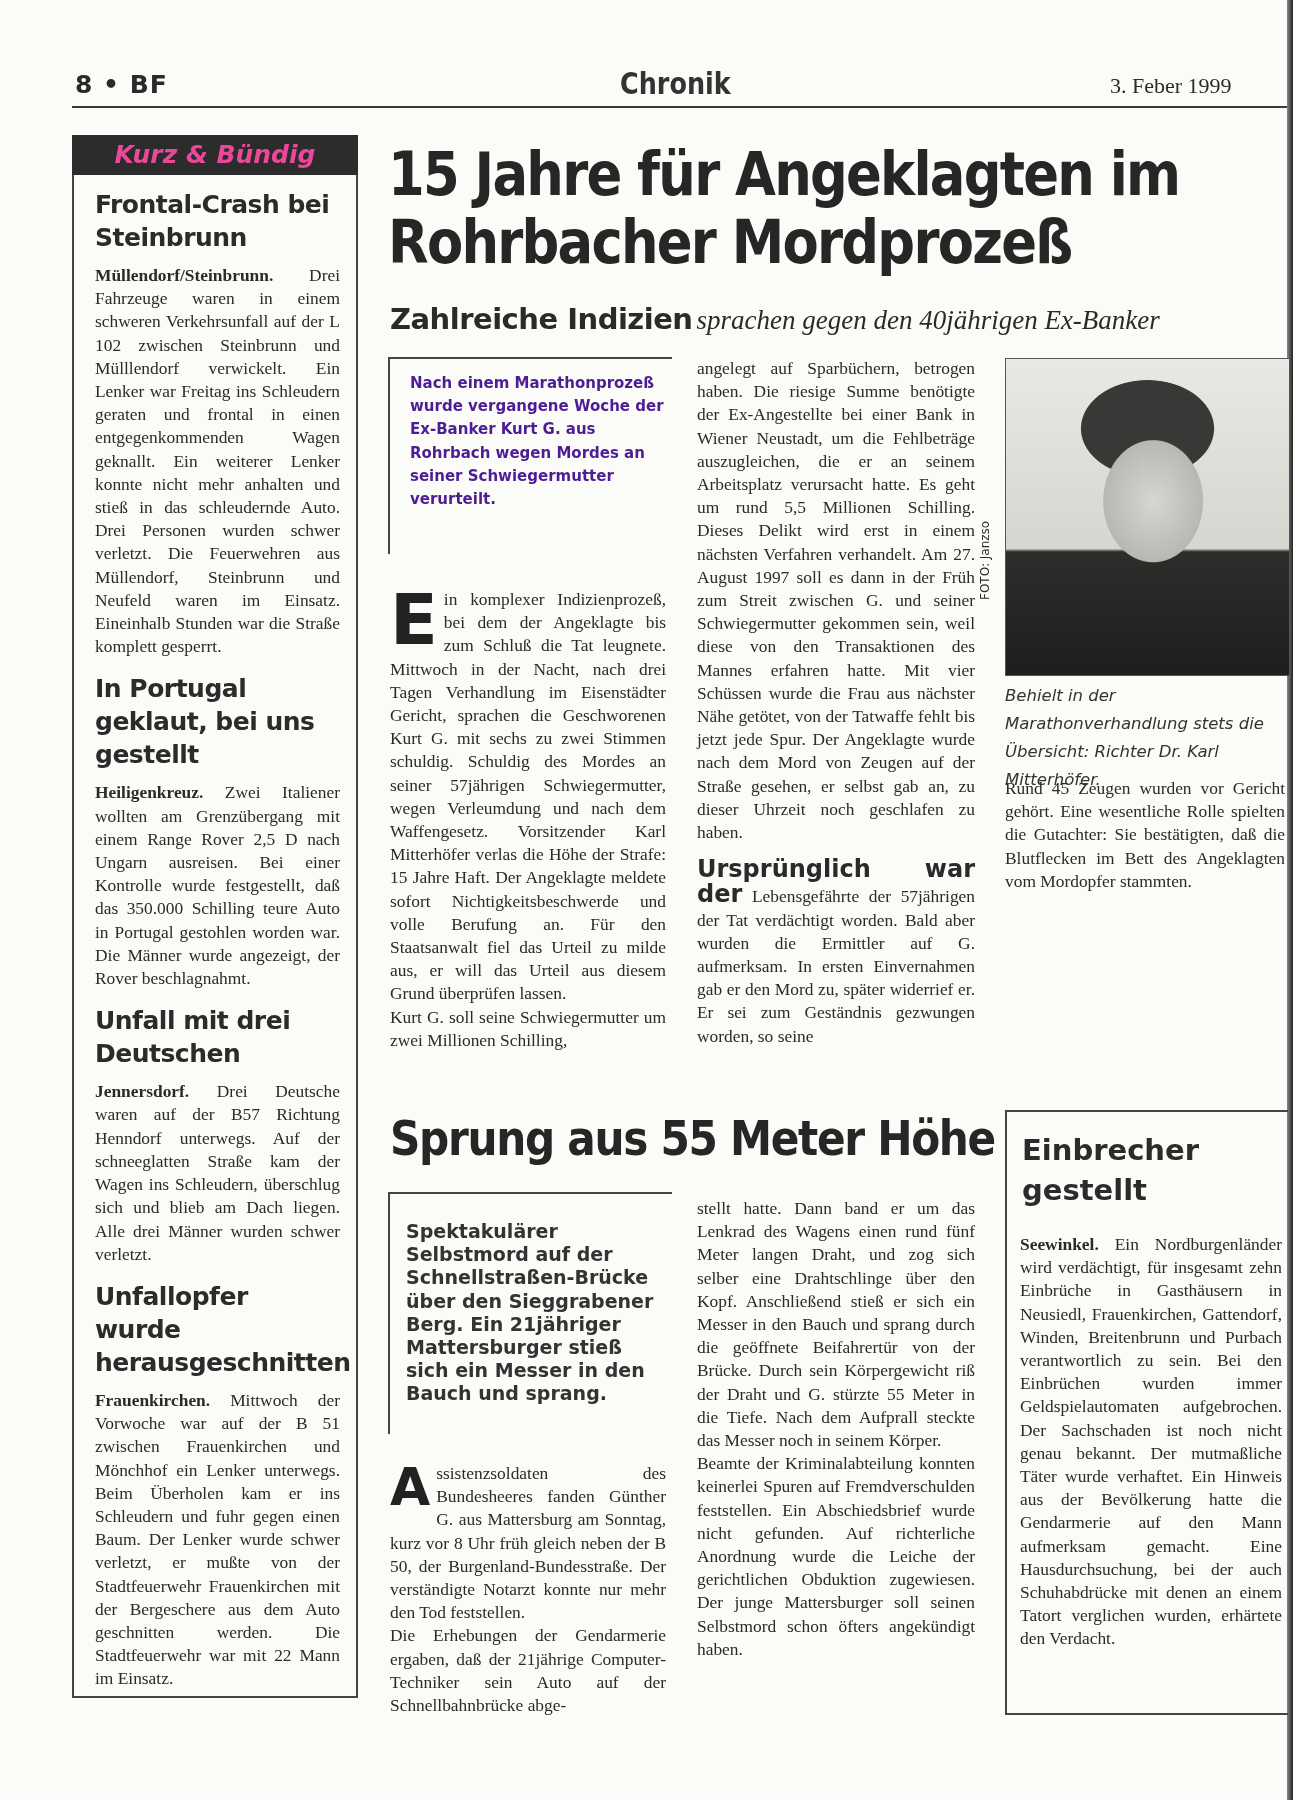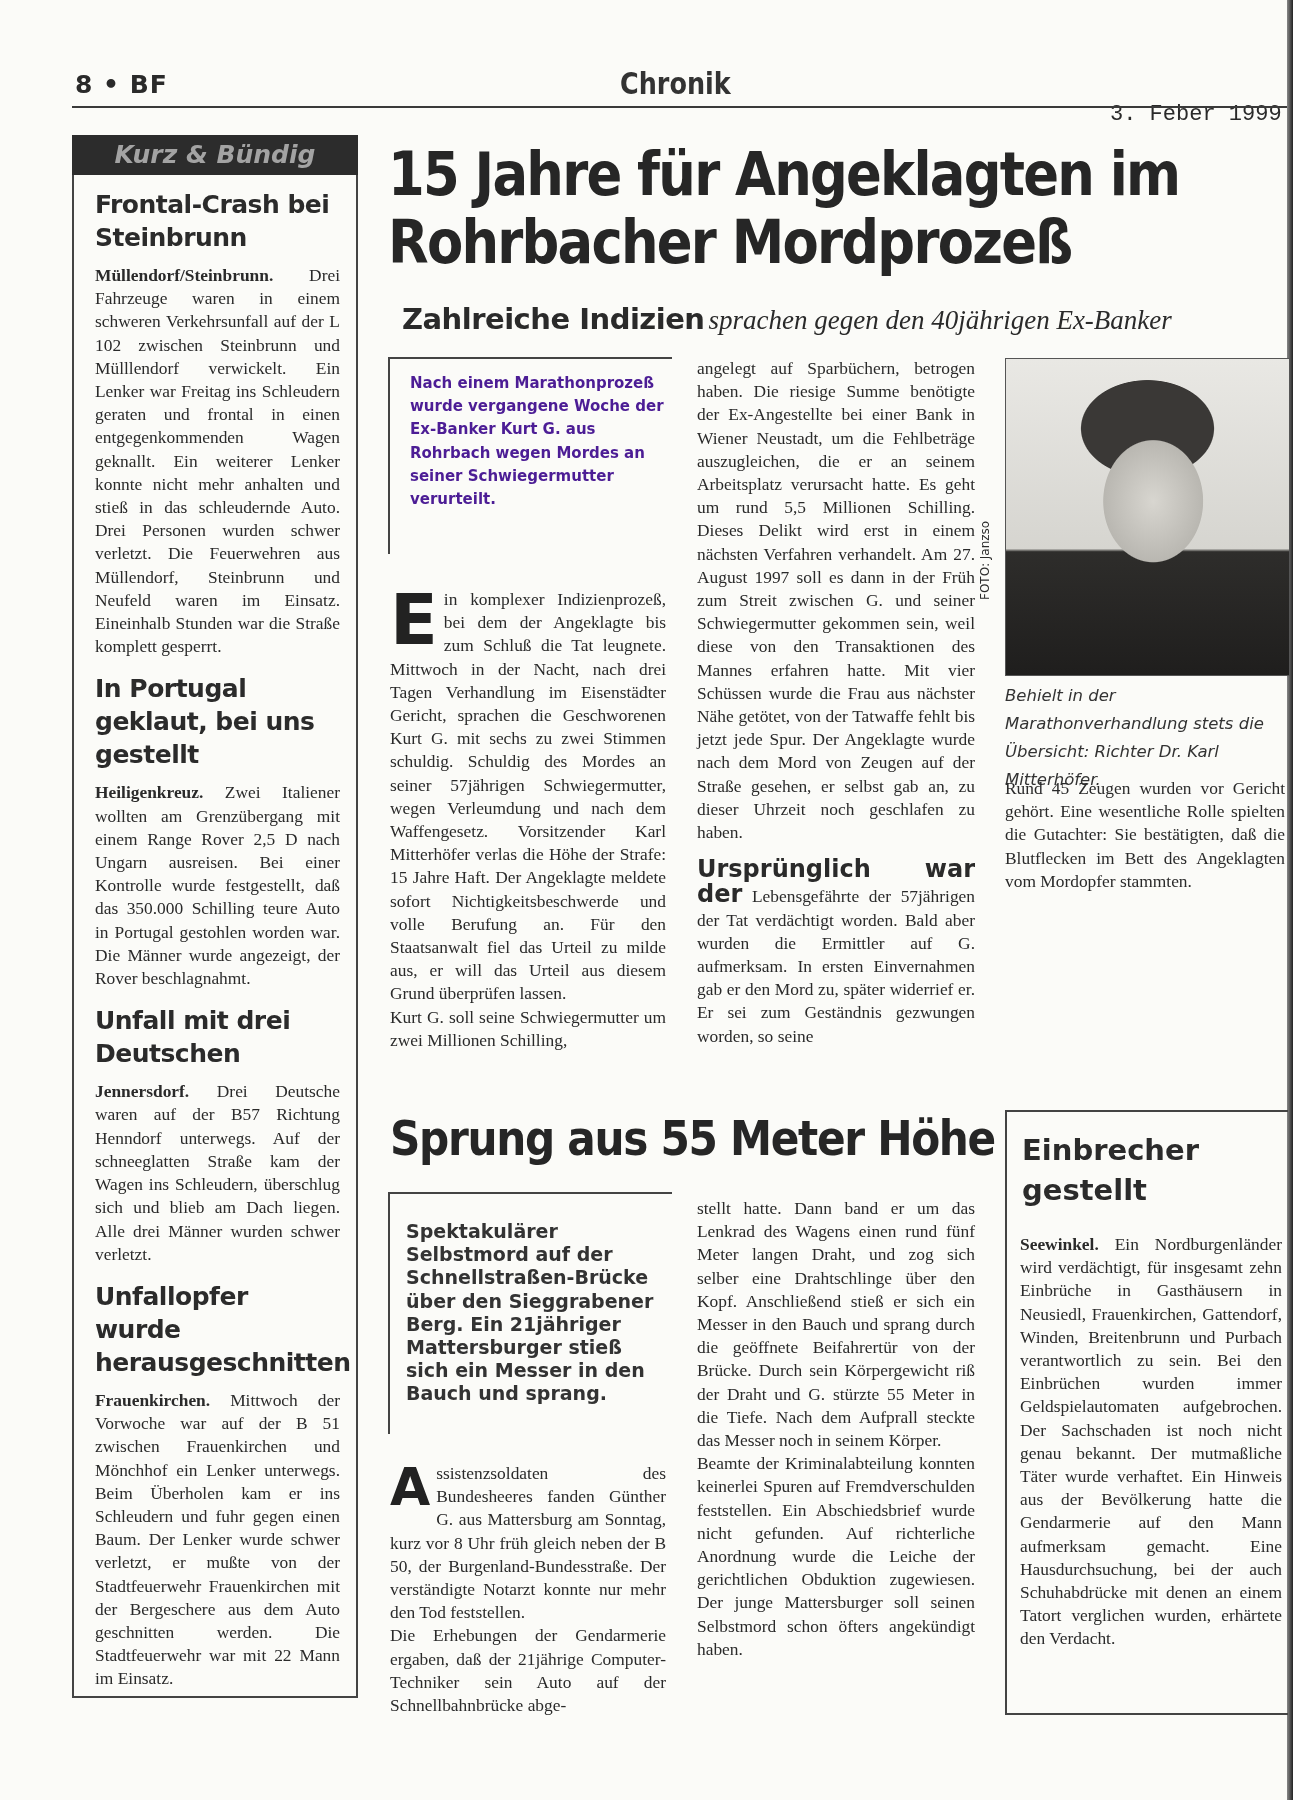--- a/index.html
+++ b/index.html
@@ -2,42 +2,42 @@
 <html><head>
 <meta charset="utf-8">
 <style>
   html, body { margin:0; padding:0; }
   body {
     width:1293px; height:1800px; background:#fbfbf8; position:relative; overflow:hidden;
     color:#2a2a2a; font-family:"Liberation Serif","DejaVu Serif",serif;
   }
   .abs { position:absolute; }
   .sans { font-family:"DejaVu Sans","Liberation Sans",sans-serif; }
-  .serif { font-family:Liberation Mono, monospace;margin-top:29px; }
+  .serif { font-family:Liberation Serif, serif; }
 
   
   .hdr-left { left:75px; top:70px; font-size:25px; font-weight:bold; letter-spacing:1px; }
   .hdr-center { left:620px; top:66px; font-size:30px; font-family:"DejaVu Sans",sans-serif; font-weight:bold; transform:scaleX(0.85); transform-origin:left; color:#333; }
   .hdr-right { left:1110px; top:73px; font-size:22px; }
   .hdr-rule { left:72px; top:106px; width:1215px; height:2px; background:#3a3a3a; }
   .right-edge { left:1287px; top:0; width:6px; height:1800px; background:linear-gradient(90deg,#888,#222); }
 
   
   .kb-box { left:72px; top:135px; width:286px; height:1563px; border:2px solid #444; box-sizing:border-box; }
-  .kb-title { left:72px; top:135px; width:286px; height:40px; background:#2c2c2c; color:#a3a3a3; text-align:center;
+  .kb-title { left:72px; top:135px; width:286px; height:40px; background:#2c2c2c; color:#ec4899; text-align:center;
               font-size:25px; font-weight:bold; font-style:italic; line-height:40px; font-family:"DejaVu Sans",sans-serif; }
   .kb-inner { left:95px; top:188px; width:245px; }
   .brief-h { font-family:"DejaVu Sans",sans-serif; font-weight:bold; font-size:25px; line-height:33px; color:#2b2b2b; margin:0 0 10px 0; letter-spacing:-0.5px; }
   .brief-p { font-size:17.4px; line-height:23.2px; text-align:justify; margin:0 0 14px 0; hyphens:manual; }
   .brief-p b { font-weight:bold; }
 
   
   .main-h { left:388px; top:140px; width:900px; font-family:"DejaVu Sans",sans-serif; font-weight:bold; font-size:60px;
             line-height:68px; letter-spacing:-2px; color:#262626; transform:scaleX(0.88); transform-origin:left top; white-space:nowrap; }
-  .sub-h { left:402px; top:302px; white-space:nowrap; }
+  .sub-h { left:390px; top:302px; white-space:nowrap; }
   .sub-h .b { font-family:"DejaVu Sans",sans-serif; font-weight:bold; font-size:29px; letter-spacing:-0.5px; }
   .sub-h .i { font-style:italic; font-size:27px; }
 
   .lead-box { left:388px; top:357px; width:282px; height:195px; border-left:2px solid #444; border-top:2px solid #444; }
   .lead-txt { left:410px; top:372px; width:255px; font-family:"DejaVu Sans",sans-serif; font-weight:bold;
               font-size:15px; line-height:23.2px; color:#4c1d95; }
 
   .col { font-size:17.4px; line-height:23.2px; text-align:justify; }
   .col p { margin:0; }
   .dropcap { float:left; font-family:"DejaVu Sans",sans-serif; font-weight:bold; font-size:70px; line-height:60px; margin:2px 6px 0 0; color:#222; }

